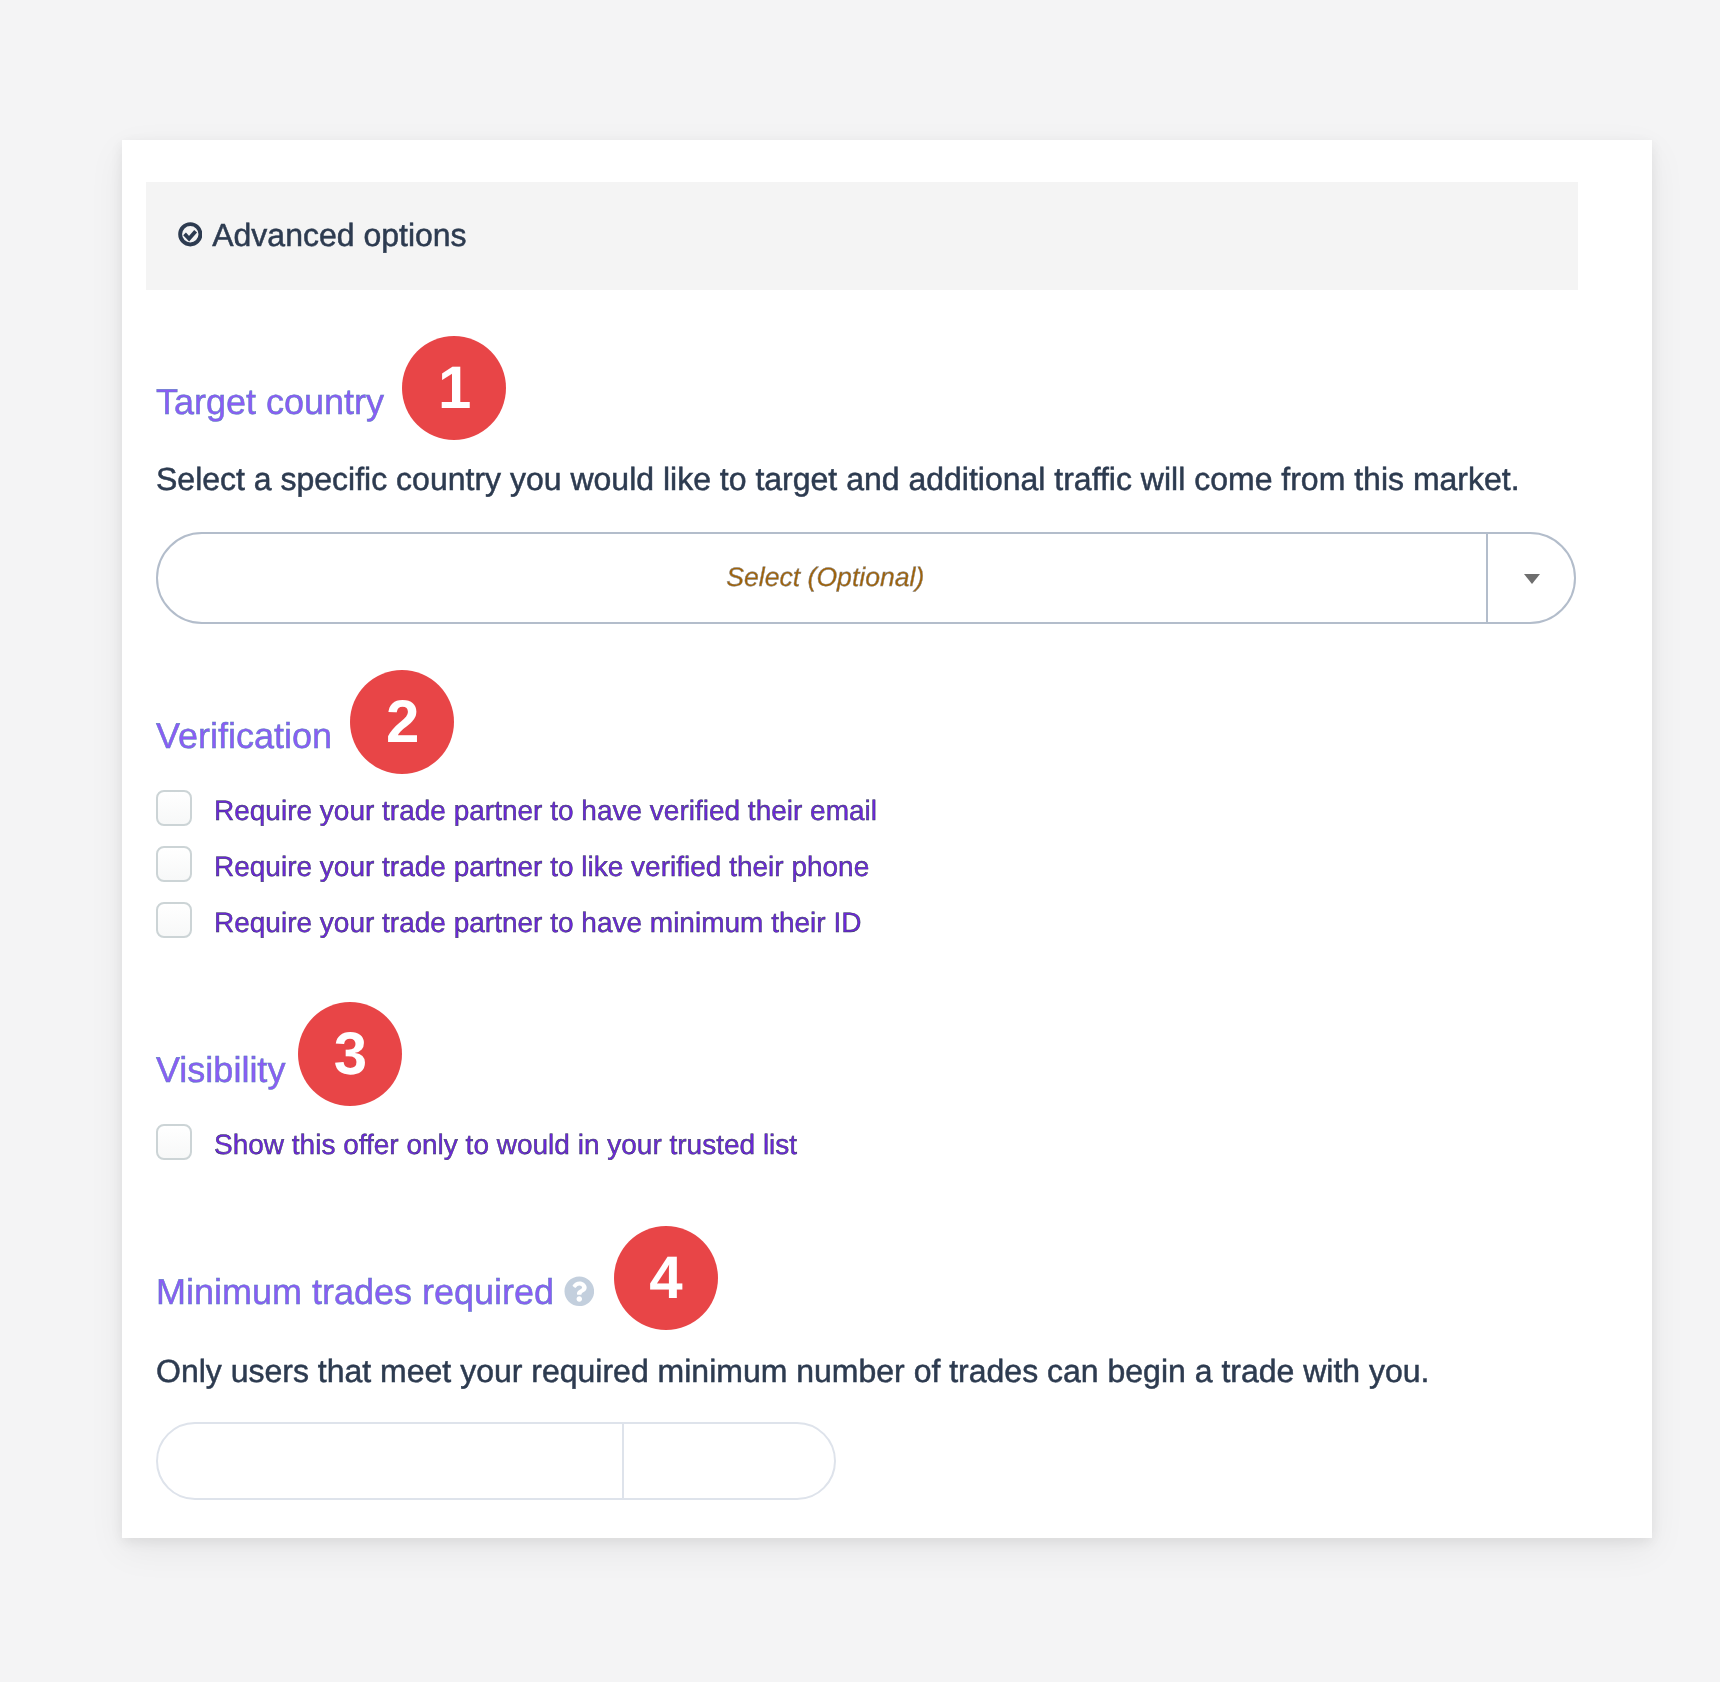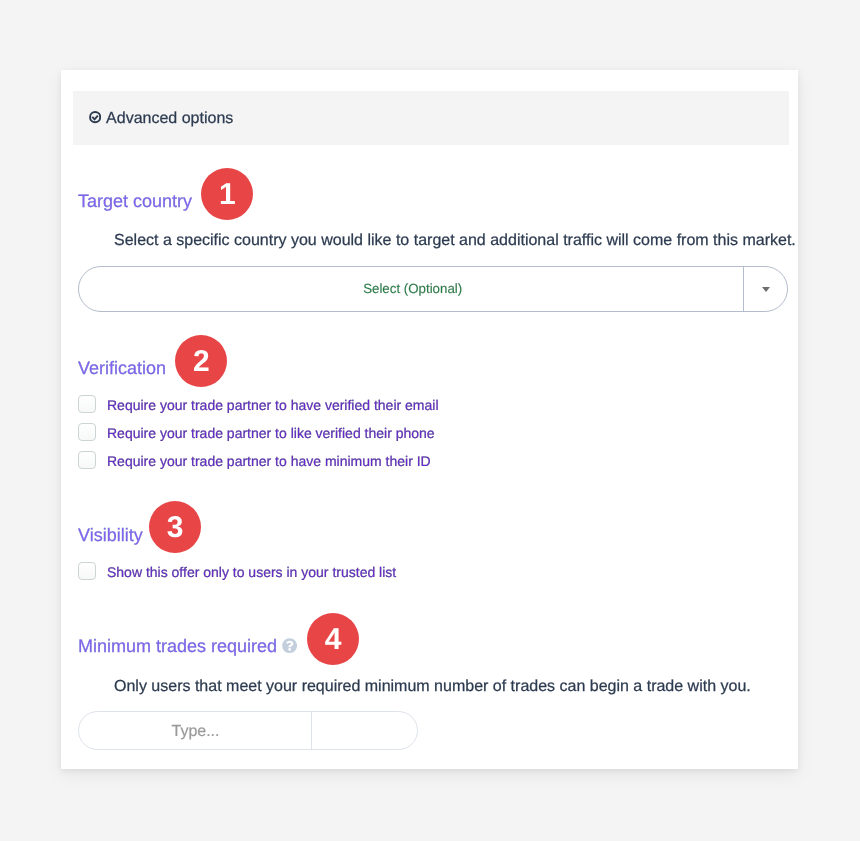--- a/index.html
+++ b/index.html
@@ -1,38 +1,38 @@
 <!DOCTYPE html>
 <html><head>
 <meta charset="utf-8">
 <style>
   html,body{margin:0;padding:0;}
   *{-webkit-font-smoothing:antialiased;text-rendering:geometricPrecision;}
   body{width:860px;height:841px;background:#f4f4f5;overflow:hidden;
        font-family:"Liberation Sans",sans-serif;-webkit-font-smoothing:antialiased;}
   .card{position:absolute;left:61px;top:70px;width:737px;height:699px;background:#ffffff;
-        box-shadow:0 2px 6px rgba(0,0,0,.07),0 6px 18px rgba(0,0,0,.06);}
+        box-shadow:0 2px 6px rgba(0,0,0,.07),0 6px 18px rgba(0,0,0,.06);padding-left:28px;}
 
   .panel-head{position:absolute;left:12px;top:20.7px;width:715.5px;height:54.1px;background:#f4f4f4;}
   .ph-icon{position:absolute;left:15.9px;top:20.6px;width:12.3px;height:12.3px;display:block;}
   .panel-head-title{position:absolute;left:33.1px;top:19.9px;font-size:16px;line-height:1;color:#2d3b50;
                     -webkit-text-stroke:0.25px #2d3b50;}
 
   .sec-title{position:absolute;left:17px;font-size:18px;line-height:1;color:#8b5cf6;white-space:nowrap;
              -webkit-text-stroke:0.25px #5581b8;}
-  .desc{position:absolute;left:17px;font-size:16px;line-height:1;color:#2d3b50;white-space:nowrap;margin-left:36px;
+  .desc{position:absolute;left:17px;font-size:16px;line-height:1;color:#2d3b50;white-space:nowrap;
         -webkit-text-stroke:0.25px #2d3b50;}
 
   .badge{position:absolute;width:52px;height:52px;border-radius:50%;background:#e84547;
          color:#fff;font-size:30px;font-weight:bold;line-height:54px;text-align:center;}
 
   .select-box{position:absolute;left:17px;top:196px;width:710px;height:46px;
               border:1px solid #b3bdcb;border-radius:23px;background:#fff;box-sizing:border-box;}
   .sel-val{position:absolute;left:1.5px;top:0;width:664.3px;height:44px;line-height:44px;text-align:center;
-           font-size:13.3px;color:#15803d;-webkit-text-stroke:0.22px #8a8a8a;}
+           font-size:13.3px;color:#a16207;font-style:italic;-webkit-text-stroke:0.22px #8a8a8a;}
   .sel-div{position:absolute;left:664.3px;top:0;width:1px;height:44px;background:#b3bdcb;}
   .caret{position:absolute;left:700.8px;top:216.8px;width:0;height:0;
          border-left:4.3px solid transparent;border-right:4.3px solid transparent;
          border-top:5.2px solid #6e6e6e;}
 
   .cbrow{position:absolute;left:17px;}
   .cb{position:absolute;left:0;top:0;width:18px;height:18px;border:1px solid #ccd4d6;
       border-radius:4px;background:linear-gradient(#fff,#f7f8f8);box-sizing:border-box;}
   .cblabel{position:absolute;left:29px;top:2.8px;font-size:14px;line-height:1;color:#6d28d9;white-space:nowrap;
            -webkit-text-stroke:0.22px #2d3b50;}
@@ -85,29 +85,28 @@
   </div>
   <div class="cbrow" style="top:381.2px">
     <div class="cb"></div>
     <div class="cblabel">Require your trade partner to have minimum their ID</div>
   </div>
 
   <div class="sec-title" style="top:455.7px">Visibility</div>
   <div class="badge" style="left:88.2px;top:431px">3</div>
   <div class="cbrow" style="top:491.8px">
     <div class="cb"></div>
-    <div class="cblabel">Show this offer only to users in your trusted list</div>
+    <div class="cblabel">Show this offer only to would in your trusted list</div>
   </div>
 
   <div class="sec-title" style="top:566.9px">Minimum trades required</div>
   <svg class="help-icon" style="left:220.6px;top:568.4px" viewBox="0 0 512 512">
     <path fill="#c3cfdd" d="M504 256c0 136.997-111.043 248-248 248S8 392.997 8 256C8 119.083 119.043 8 256 8s248 111.083 248 248zM262.655 90c-54.497 0-89.255 22.957-116.549 63.758-3.536 5.286-2.353 12.415 2.715 16.258l34.699 26.31c5.205 3.947 12.621 3.008 16.665-2.122 17.864-22.658 30.113-35.797 57.303-35.797 20.429 0 45.698 13.148 45.698 32.958 0 14.976-12.363 22.667-32.534 33.976C247.128 238.528 216 254.941 216 296v4c0 6.627 5.373 12 12 12h56c6.627 0 12-5.373 12-12v-1.333c0-28.462 83.186-29.647 83.186-106.667 0-58.002-60.165-102-116.531-102zM256 338c-25.365 0-46 20.635-46 46 0 25.364 20.635 46 46 46s46-20.636 46-46c0-25.365-20.635-46-46-46z"></path>
   </svg>
   <div class="badge" style="left:246px;top:542.9px">4</div>
   <div class="desc" style="top:608.5px">Only users that meet your required minimum number of trades can begin a trade with you.</div>
 
   <div class="num-input">
-    <div class="ni-fld">Type...</div>
     <div class="ni-div"></div>
   </div>
 
 </div>
 </div>
 
 </body></html>

